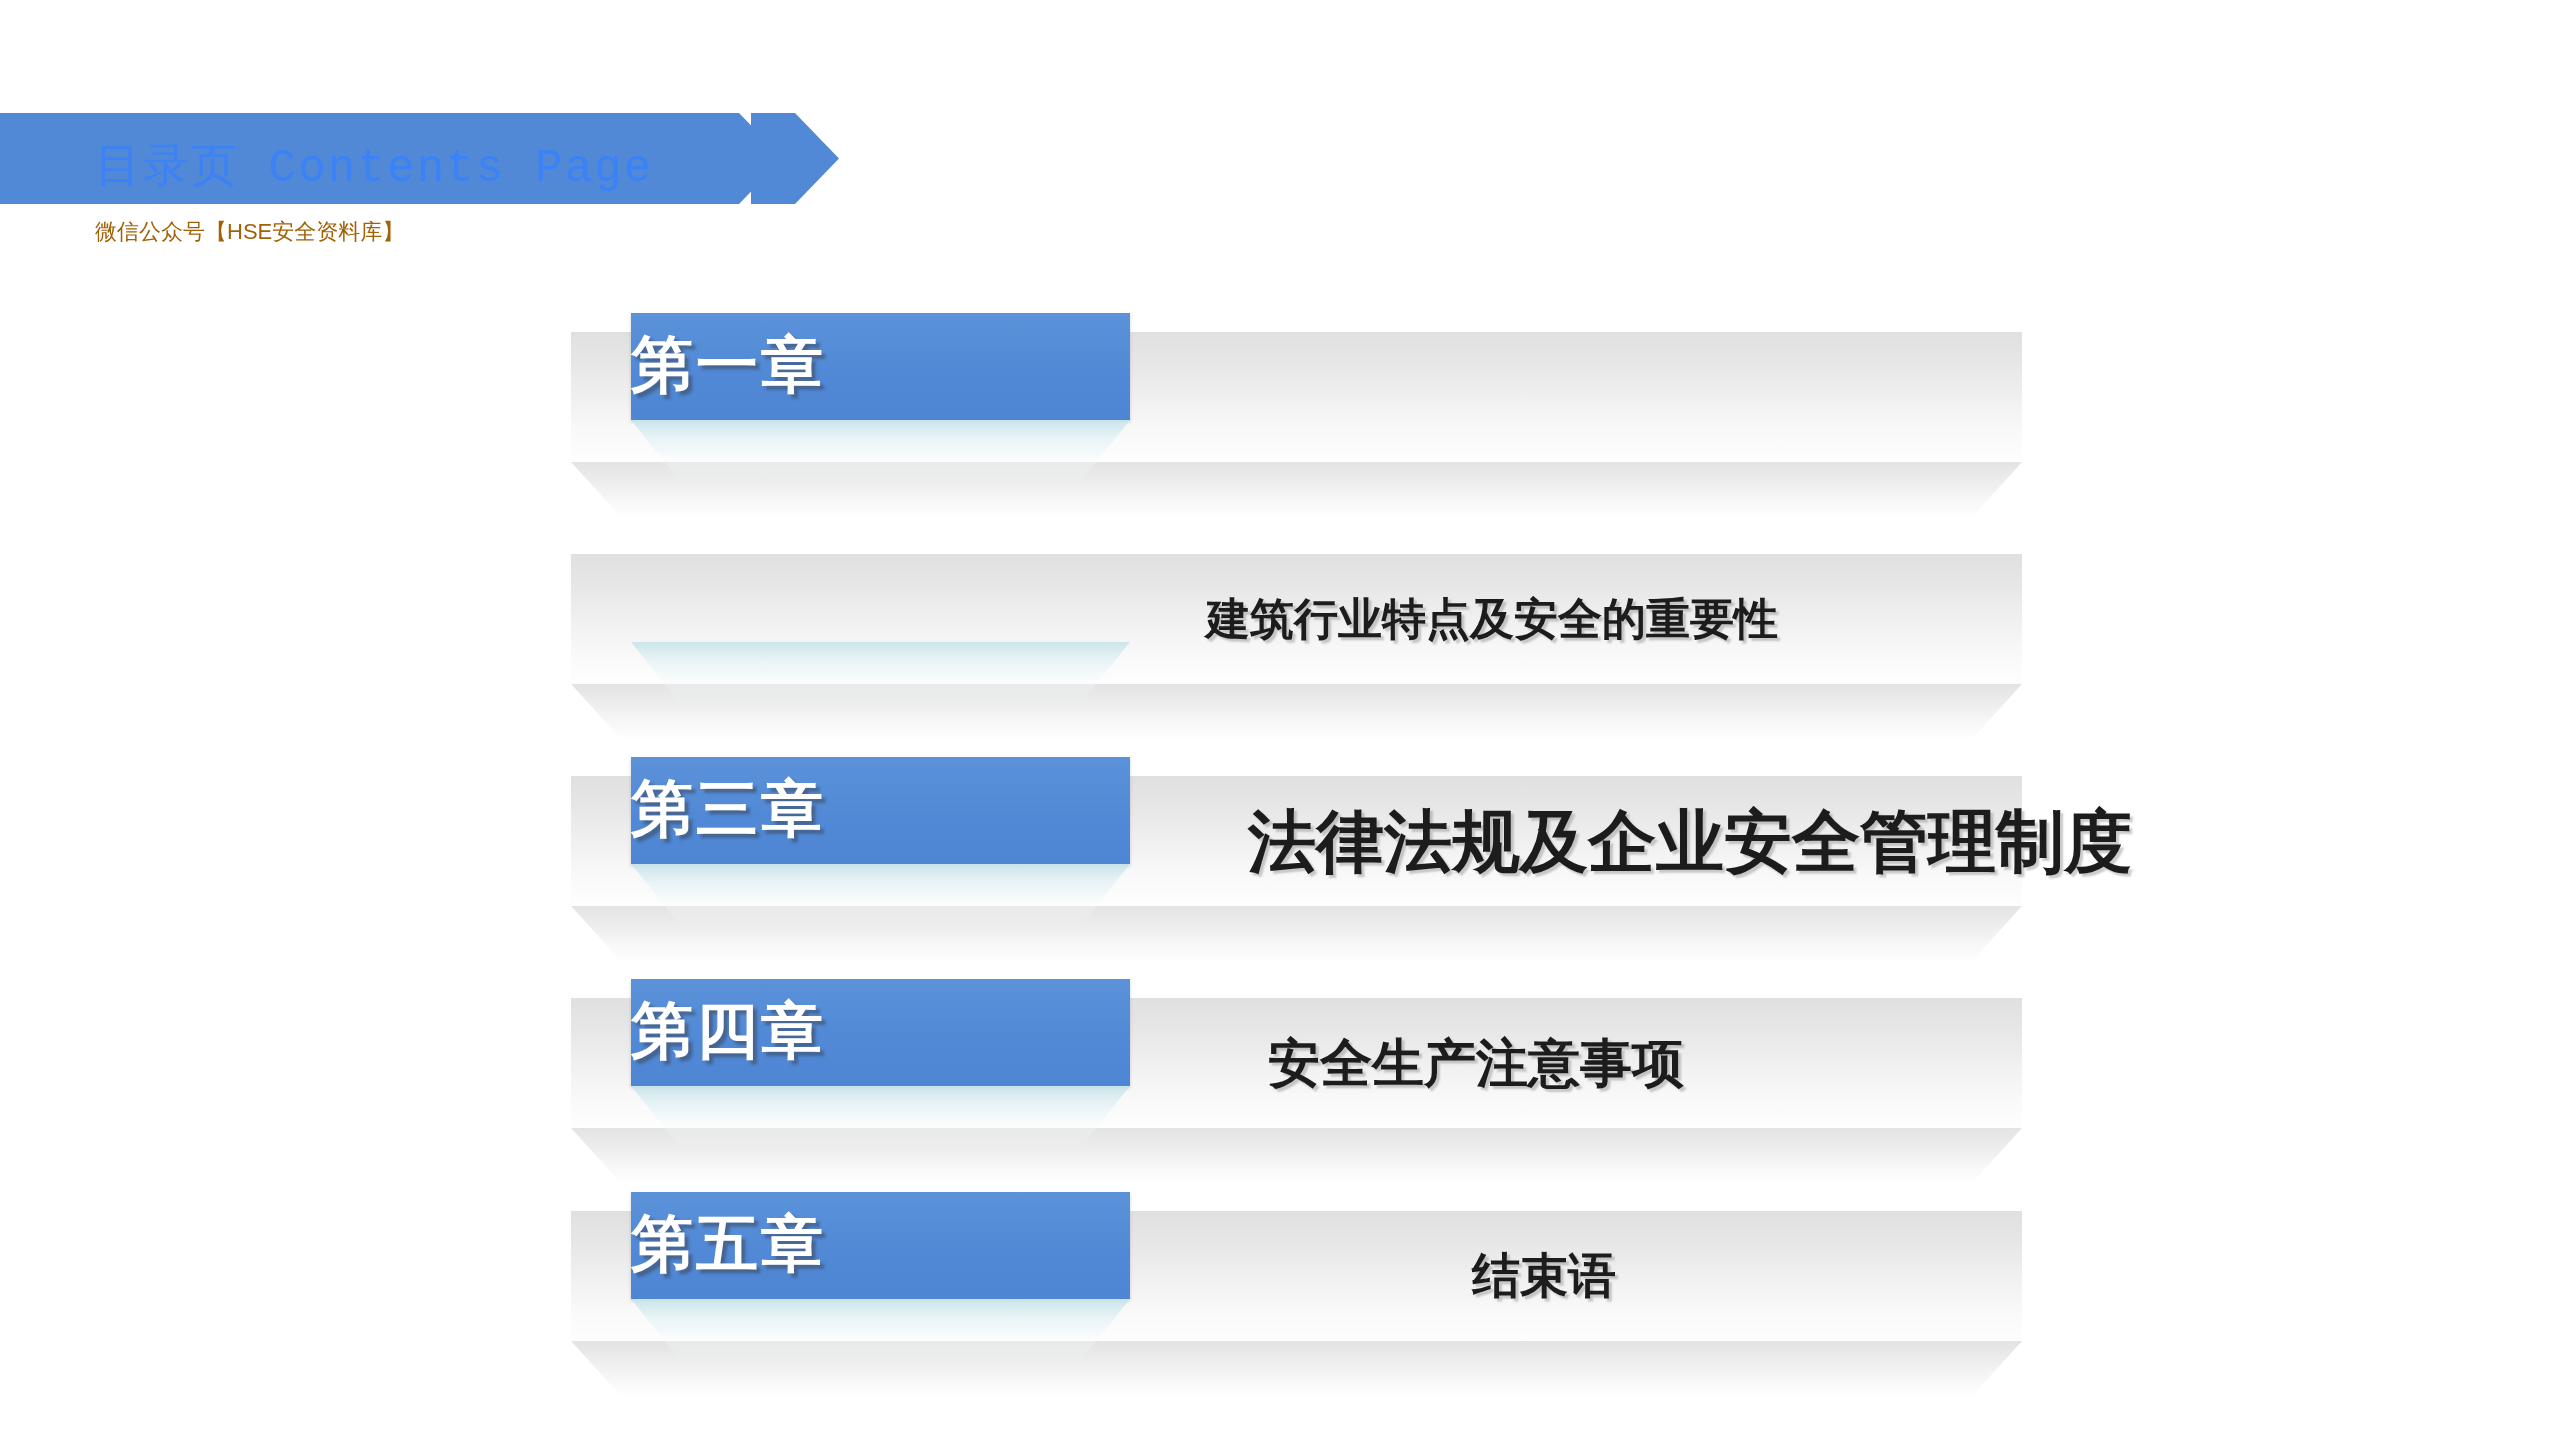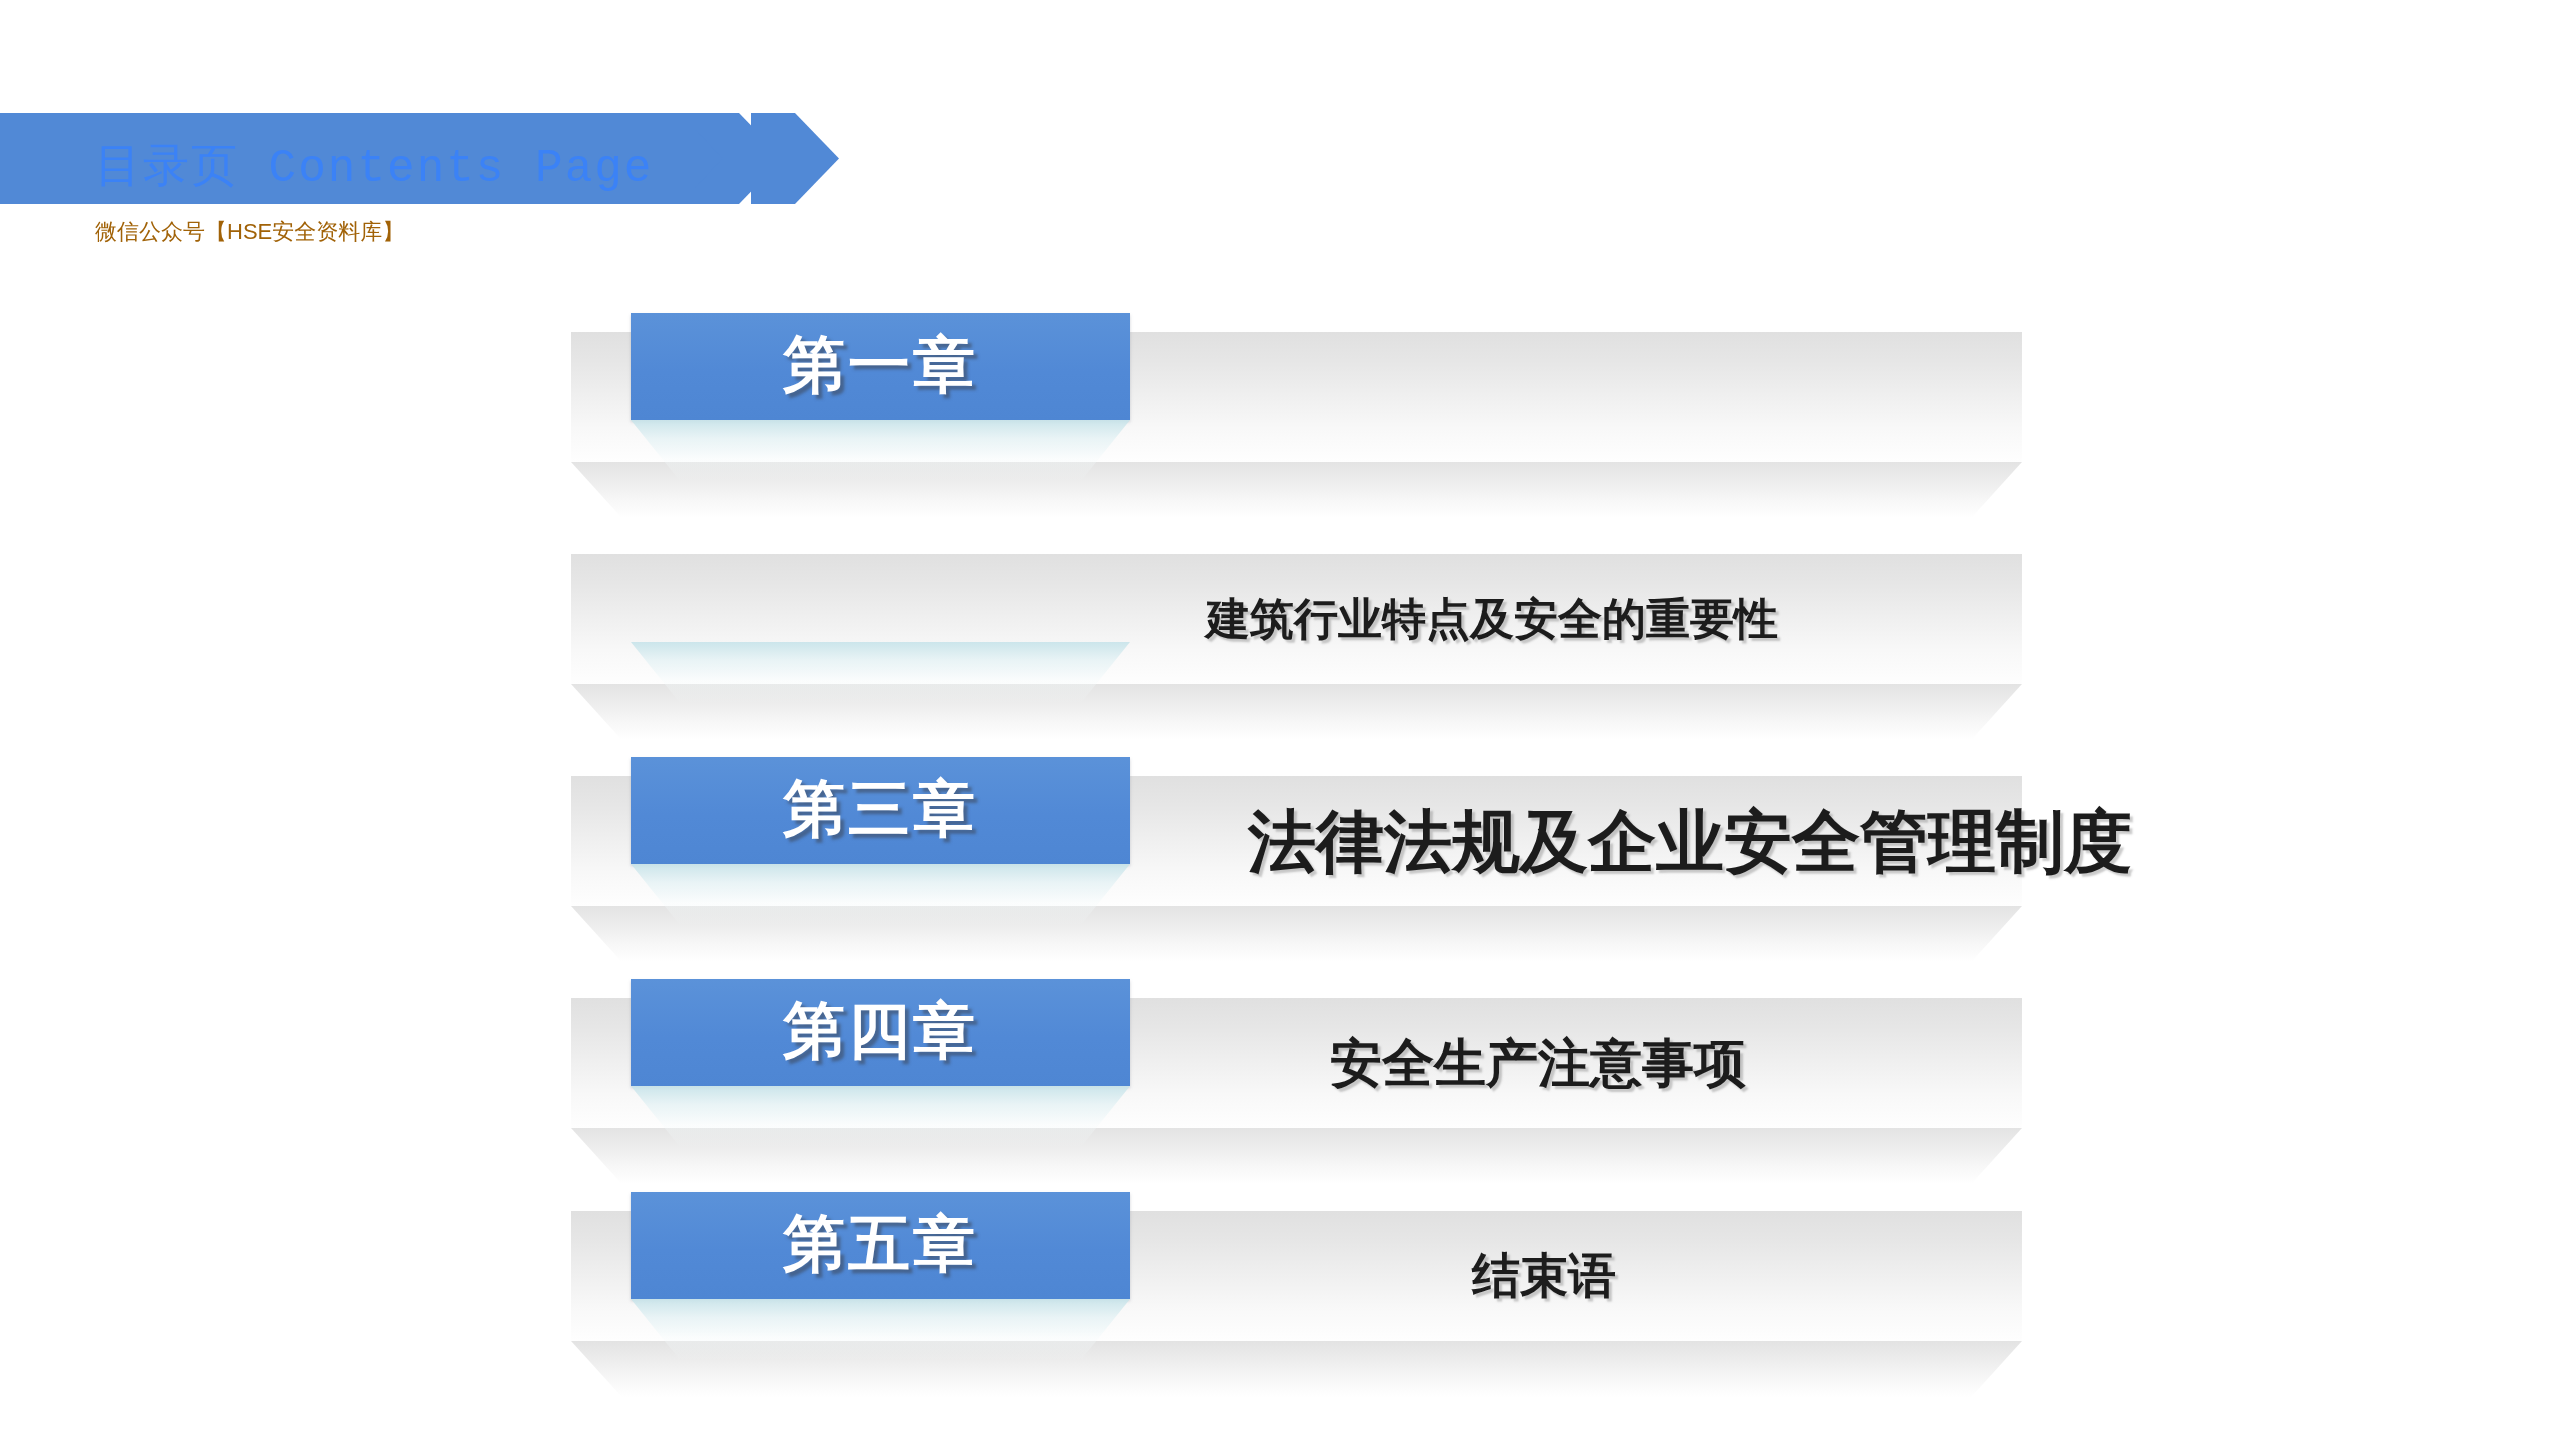--- a/index.html
+++ b/index.html
@@ -107,21 +107,21 @@
     background: linear-gradient(to bottom, #5B92D9 0%, #5189D6 55%, #4E86D3 100%);
     box-shadow: 0 2px 3px rgba(120,130,145,0.35);
   }
   .tab-label {
     position: absolute;
     left: 0;
     top: 0;
     width: 499px;
     height: 107px;
     line-height: 104px;
-    text-align: center;
+    text-align: left;
     color: #ffffff;
     font-size: 62px;
     font-weight: bold;
     letter-spacing: 3px;
     text-shadow: 4px 4px 3px rgba(60,70,85,0.55);
     white-space: nowrap;
   }
   
   .tab-shadow {
     position: absolute;
@@ -194,21 +194,21 @@
     <div class="row-title" style="left:1248px;font-size:68px">法律法规及企业安全管理制度</div>
   </div>
 
   <div class="row" style="top:979px">
     <div class="plank"></div>
     <div class="plank-shadow"></div>
     <div class="tab">
       <div class="tab-label">第四章</div>
     </div>
     <div class="tab-shadow"></div>
-    <div class="row-title" style="left:1330px;font-size:52px">安全生产注意事项</div>
+    <div class="row-title" style="left:1268px;font-size:52px">安全生产注意事项</div>
   </div>
 
   <div class="row" style="top:1192px">
     <div class="plank"></div>
     <div class="plank-shadow"></div>
     <div class="tab">
       <div class="tab-label">第五章</div>
     </div>
     <div class="tab-shadow"></div>
     <div class="row-title" style="left:1472px;font-size:48px">结束语</div>

